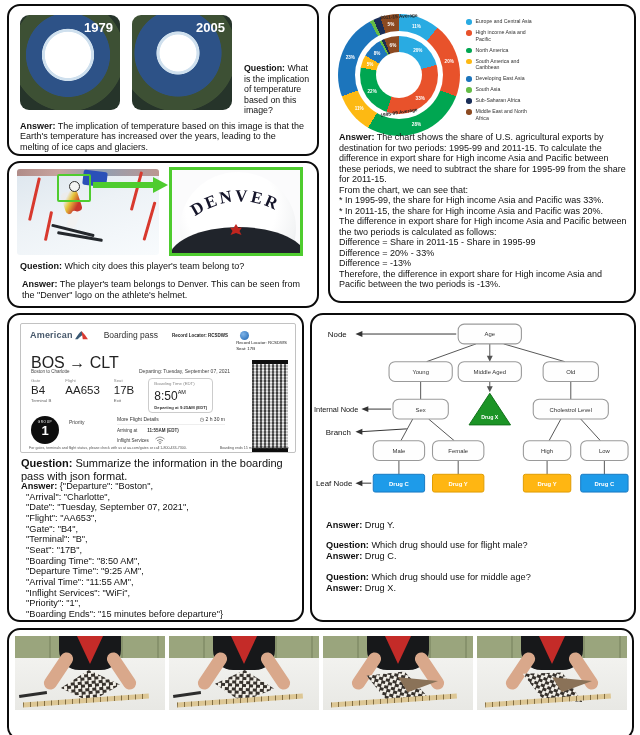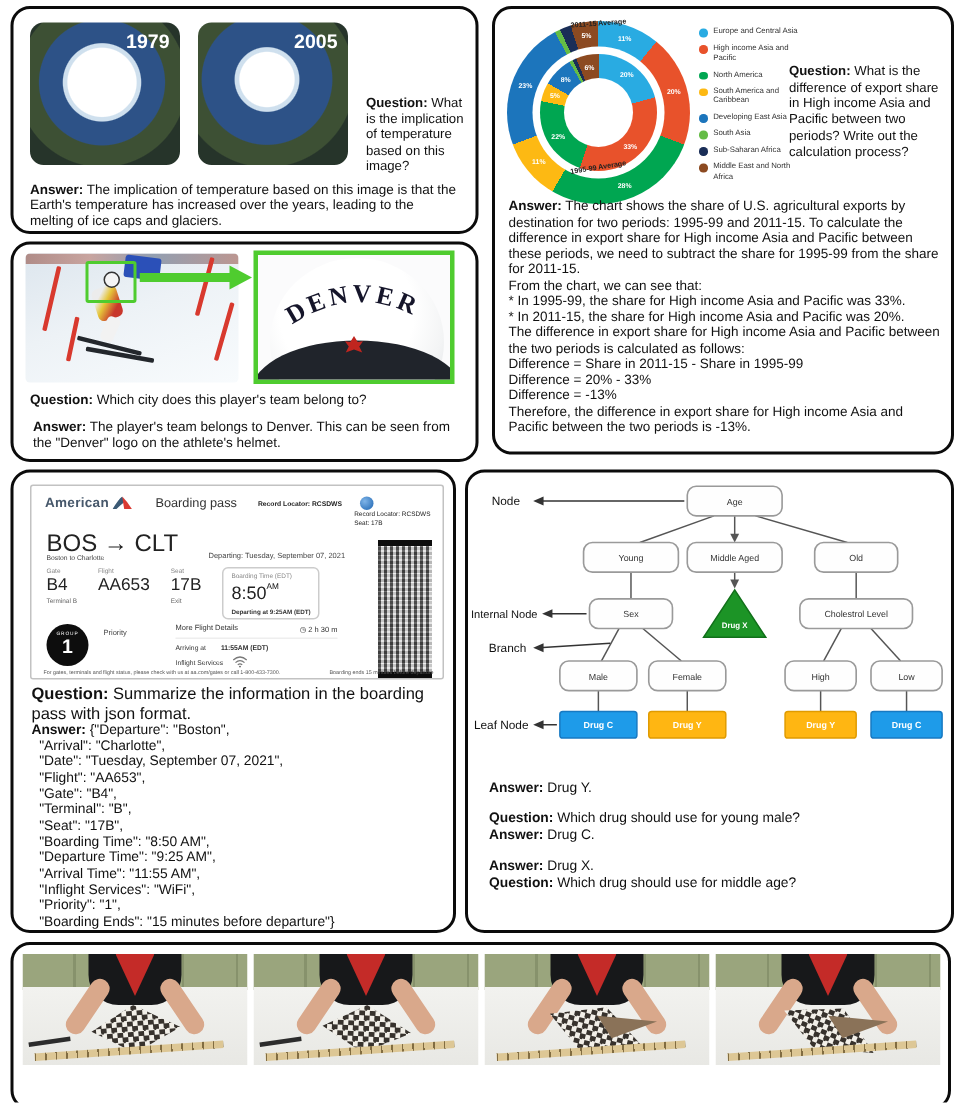--- a/index.html
+++ b/index.html
@@ -202,23 +202,20 @@
       </div>
     <div class="legend-item">
         <span class="legend-dot" style="background: rgb(26, 46, 87);"></span>
         <span class="legend-label">Sub-Saharan Africa</span>
       </div>
     <div class="legend-item">
         <span class="legend-dot" style="background: rgb(140, 74, 33);"></span>
         <span class="legend-label">Middle East and North Africa</span>
       </div>
   </div>
-  <div class="chart-q">
-    <b>Question:</b><span> What is the difference of export share in High income Asia and Pacific between two periods? Write out the calculation process?</span>
-  </div>
   <div class="chart-a"><b>Answer:</b><span> The chart shows the share of U.S. agricultural exports by destination for two periods: 1995-99 and 2011-15. To calculate the difference in export share for High income Asia and Pacific between these periods, we need to subtract the share for 1995-99 from the share for 2011-15.
 From the chart, we can see that:
 *   In 1995-99, the share for High income Asia and Pacific was 33%.
 *   In 2011-15, the share for High income Asia and Pacific was 20%.
 The difference in export share for High income Asia and Pacific between the two periods is calculated as follows:
 Difference = Share in 2011-15 - Share in 1995-99
 Difference = 20% - 33%
 Difference = -13%
 Therefore, the difference in export share for High income Asia and Pacific between the two periods is -13%.</span></div>
 </div>
@@ -412,26 +409,26 @@
     <rect x="214" y="156" width="48" height="18" rx="2" fill="#ffb612" stroke="#e09b00"></rect>
     <text class="tleaf-label" x="238" y="167.5">Drug Y</text>
     <rect x="272" y="156" width="48" height="18" rx="2" fill="#1e9be9" stroke="#1779c2"></rect>
     <text class="tleaf-label" x="296" y="167.5">Drug C</text>
   </svg>
   <div class="tree-qa">
     <div class="qa-pair">
       <div><b>Answer:</b><span> Drug Y.</span></div>
     </div>
     <div class="qa-pair">
-      <div><b>Question:</b><span> Which drug should use for young male?</span></div>
+      <div><b>Question:</b><span> Which drug should use for flight male?</span></div>
       <div><b>Answer:</b><span> Drug C.</span></div>
     </div>
     <div class="qa-pair">
+      <div><b>Question:</b><span> Which drug should use for middle age?</span></div>
       <div><b>Answer:</b><span> Drug X.</span></div>
-      <div><b>Question:</b><span> Which drug should use for middle age?</span></div>
     </div>
   </div>
 </div>
 
 <div class="panel" id="panel-video">
   <div class="vframes">
     <div class="vframe">
       <div class="vf-cab"></div>
       <div class="vf-table"></div>
       <div class="vf-torso"></div>

